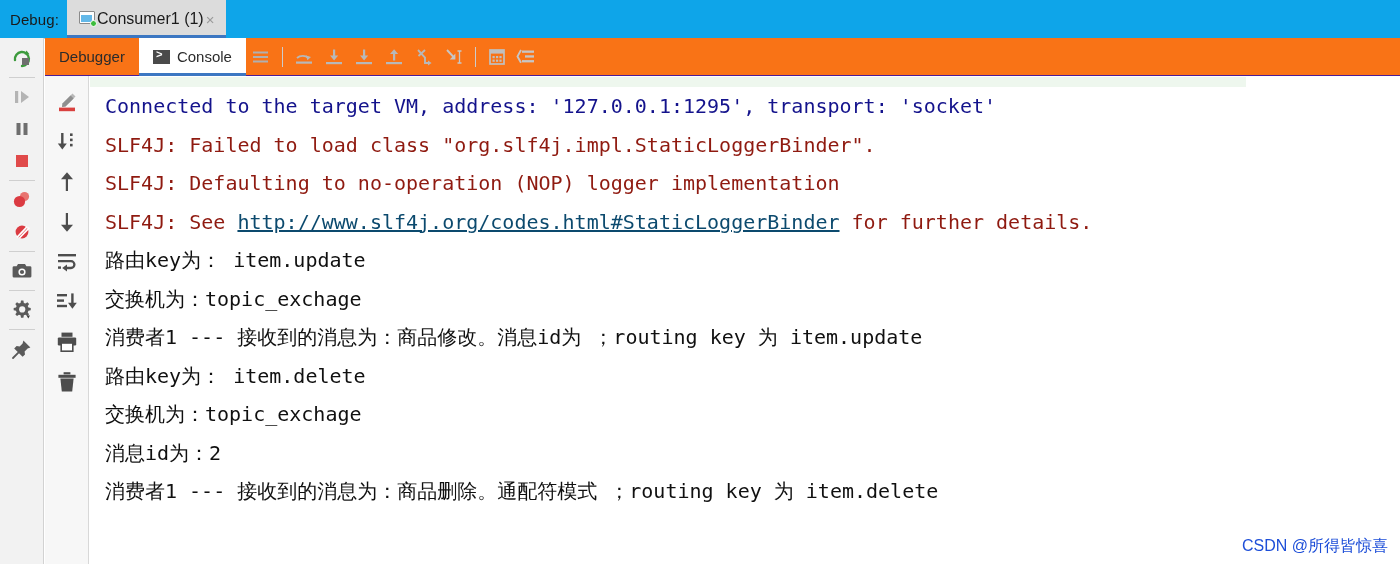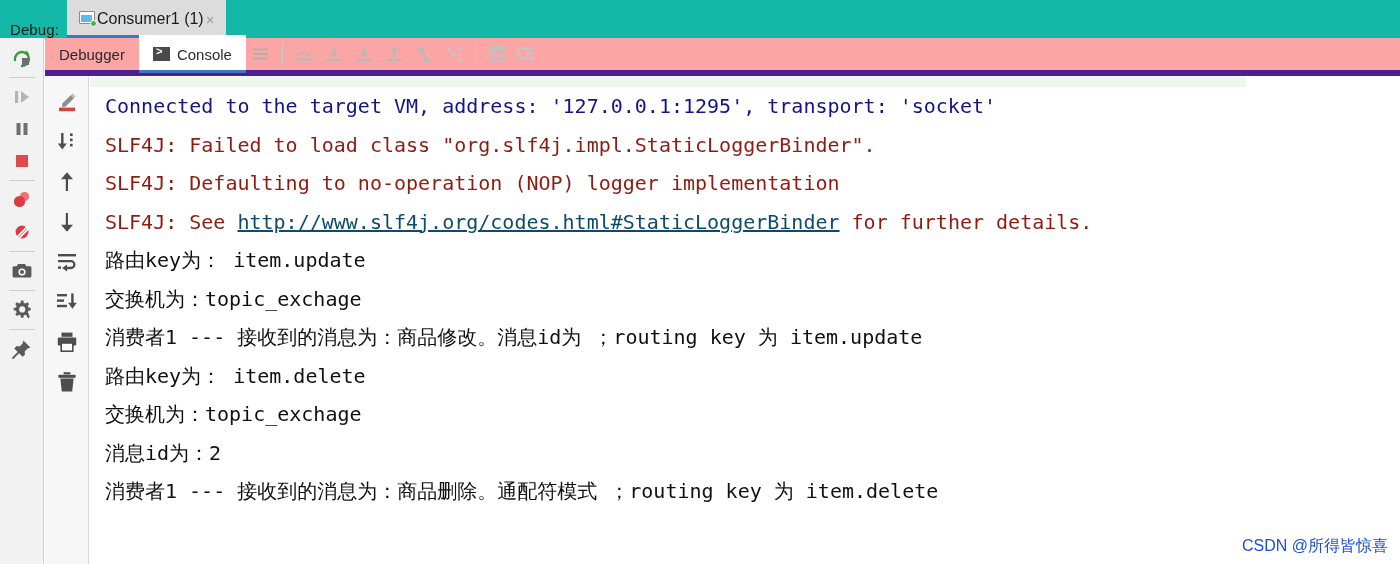--- a/index.html
+++ b/index.html
@@ -21,24 +21,24 @@
     height: 564px;
     background: #ffffff;
   }
 
   
   .tabbar {
     position: absolute;
     left: 0; top: 0;
     width: 1400px;
     height: 38px;
-    background: #14b8a6;
+    background: #0ea5e9;
     border-bottom: 1px solid #c8c8c8;
     display: flex;
-    align-items: flex-end;
+    align-items: center;
   }
   .tabbar-label {
     font-size: 15px;
     color: #1a1a1a;
     padding-left: 10px;
     padding-right: 8px;
     letter-spacing: .1px;
     white-space: nowrap;
   }
   .tab {
@@ -147,22 +147,22 @@
     justify-content: center;
     flex: none;
   }
 
   
   .toolbar {
     position: absolute;
     left: 45px; top: 38px;
     width: 1355px;
     height: 38px;
-    background: #fca5a5;
-    border-bottom: 6px solid #4c1d95;
+    background: #f97316;
+    border-bottom: 1px solid #4c1d95;
     box-sizing: border-box;
     display: flex;
     align-items: center;
   }
   .tb-tab {
     position: relative;
     height: 38px;
     display: flex;
     align-items: center;
     gap: 7px;

